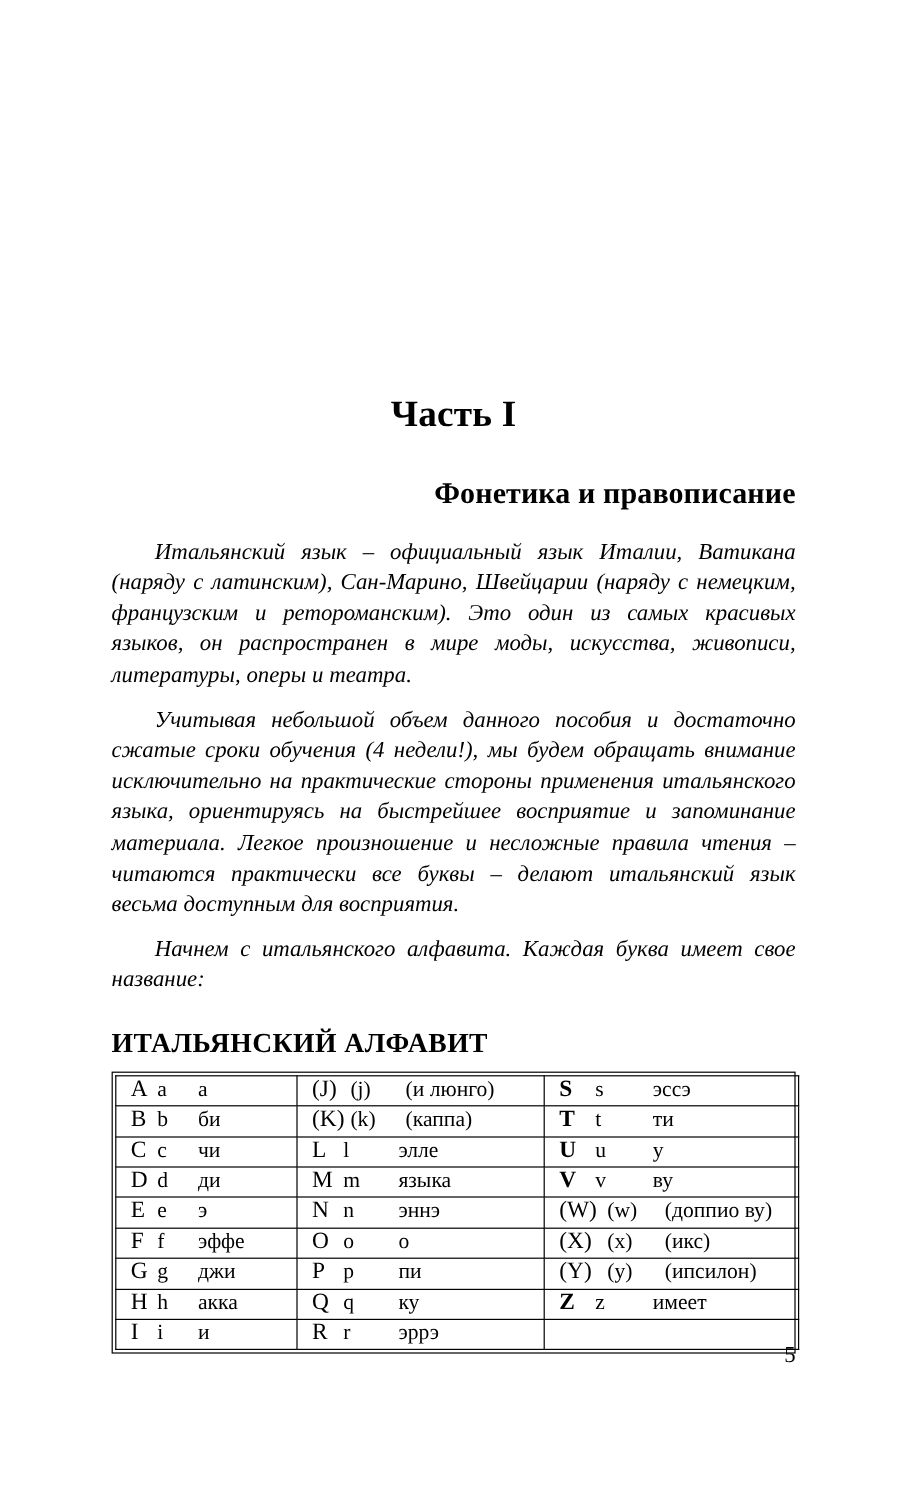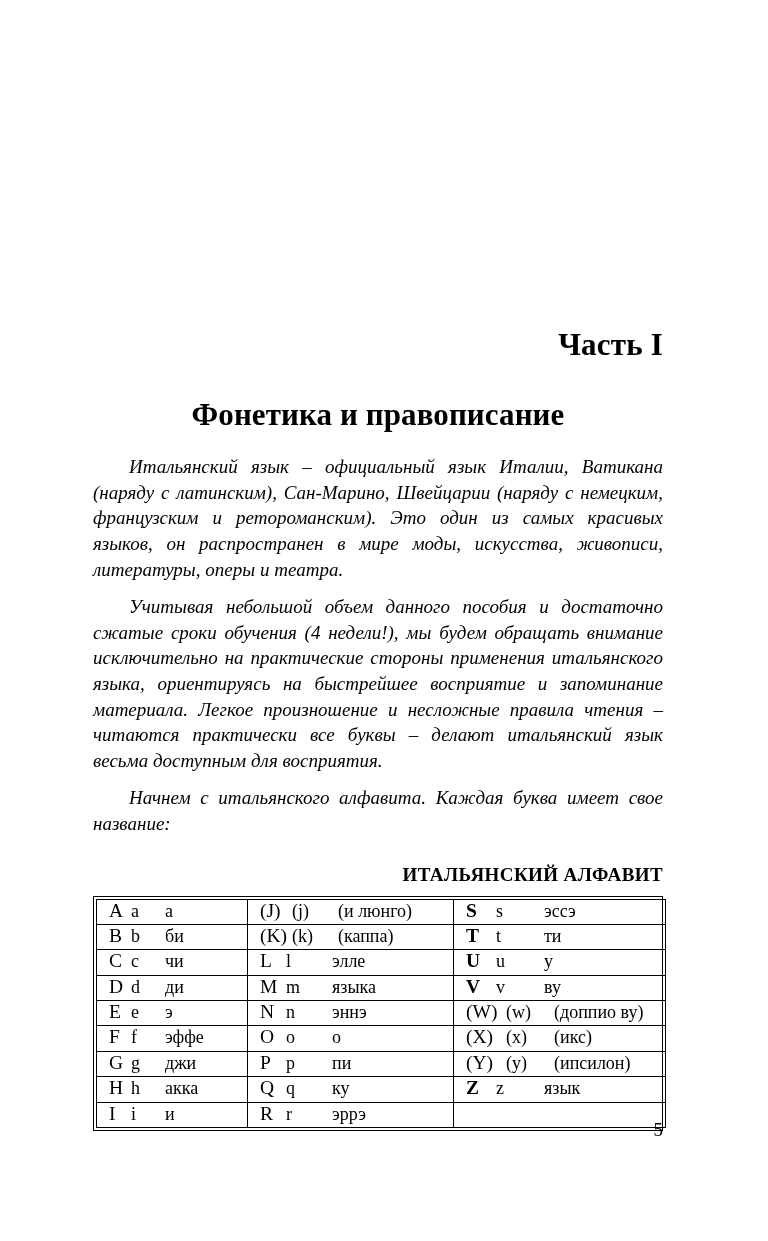--- a/index.html
+++ b/index.html
@@ -31,32 +31,32 @@
     position: absolute;
     left: 93px;
     top: 0;
     width: 570px;
   }
 
   
   .part-title {
     margin: 0;
     padding-top: 328px;
-    text-align: right;
+    text-align: center;
     font-size: 31px;
     font-weight: bold;
     letter-spacing: 0.2px;
     line-height: 1.1;
   }
 
   .section-title {
     margin: 0;
     padding-top: 36px;
-    text-align: center;
-    font-size: 31px;
+    text-align: right;
+    font-size: 25px;
     font-weight: bold;
     letter-spacing: 0.1px;
     line-height: 1.1;
   }
 
   
   .body-block {
     padding-top: 22px;
   }
 
@@ -74,22 +74,22 @@
 
   p.para + p.para {
     margin-top: 12px;
   }
 
   
   .table-heading {
     margin: 0;
     padding-top: 27px;
     padding-bottom: 10px;
-    text-align: right;
-    font-size: 19px;
+    text-align: left;
+    font-size: 23px;
     font-weight: bold;
     letter-spacing: 0.4px;
   }
 
   
   .alpha-table-wrap {
     width: 570px;
     border: 1px solid #000;
     padding: 2px;
     box-sizing: border-box;
@@ -357,21 +357,21 @@
                 <div class="cellrow">
                   <span class="cap">Q</span>
                   <span class="low">q</span>
                   <span class="name">ку</span>
                 </div>
               </td>
               <td class="group g3">
                 <div class="cellrow">
                   <span class="cap bold">Z</span>
                   <span class="low">z</span>
-                  <span class="name">язык</span>
+                  <span class="name">имеет</span>
                 </div>
               </td>
             </tr>
             <tr>
               <td class="group g1">
                 <div class="cellrow">
                   <span class="cap">I</span>
                   <span class="low">i</span>
                   <span class="name">и</span>
                 </div>

